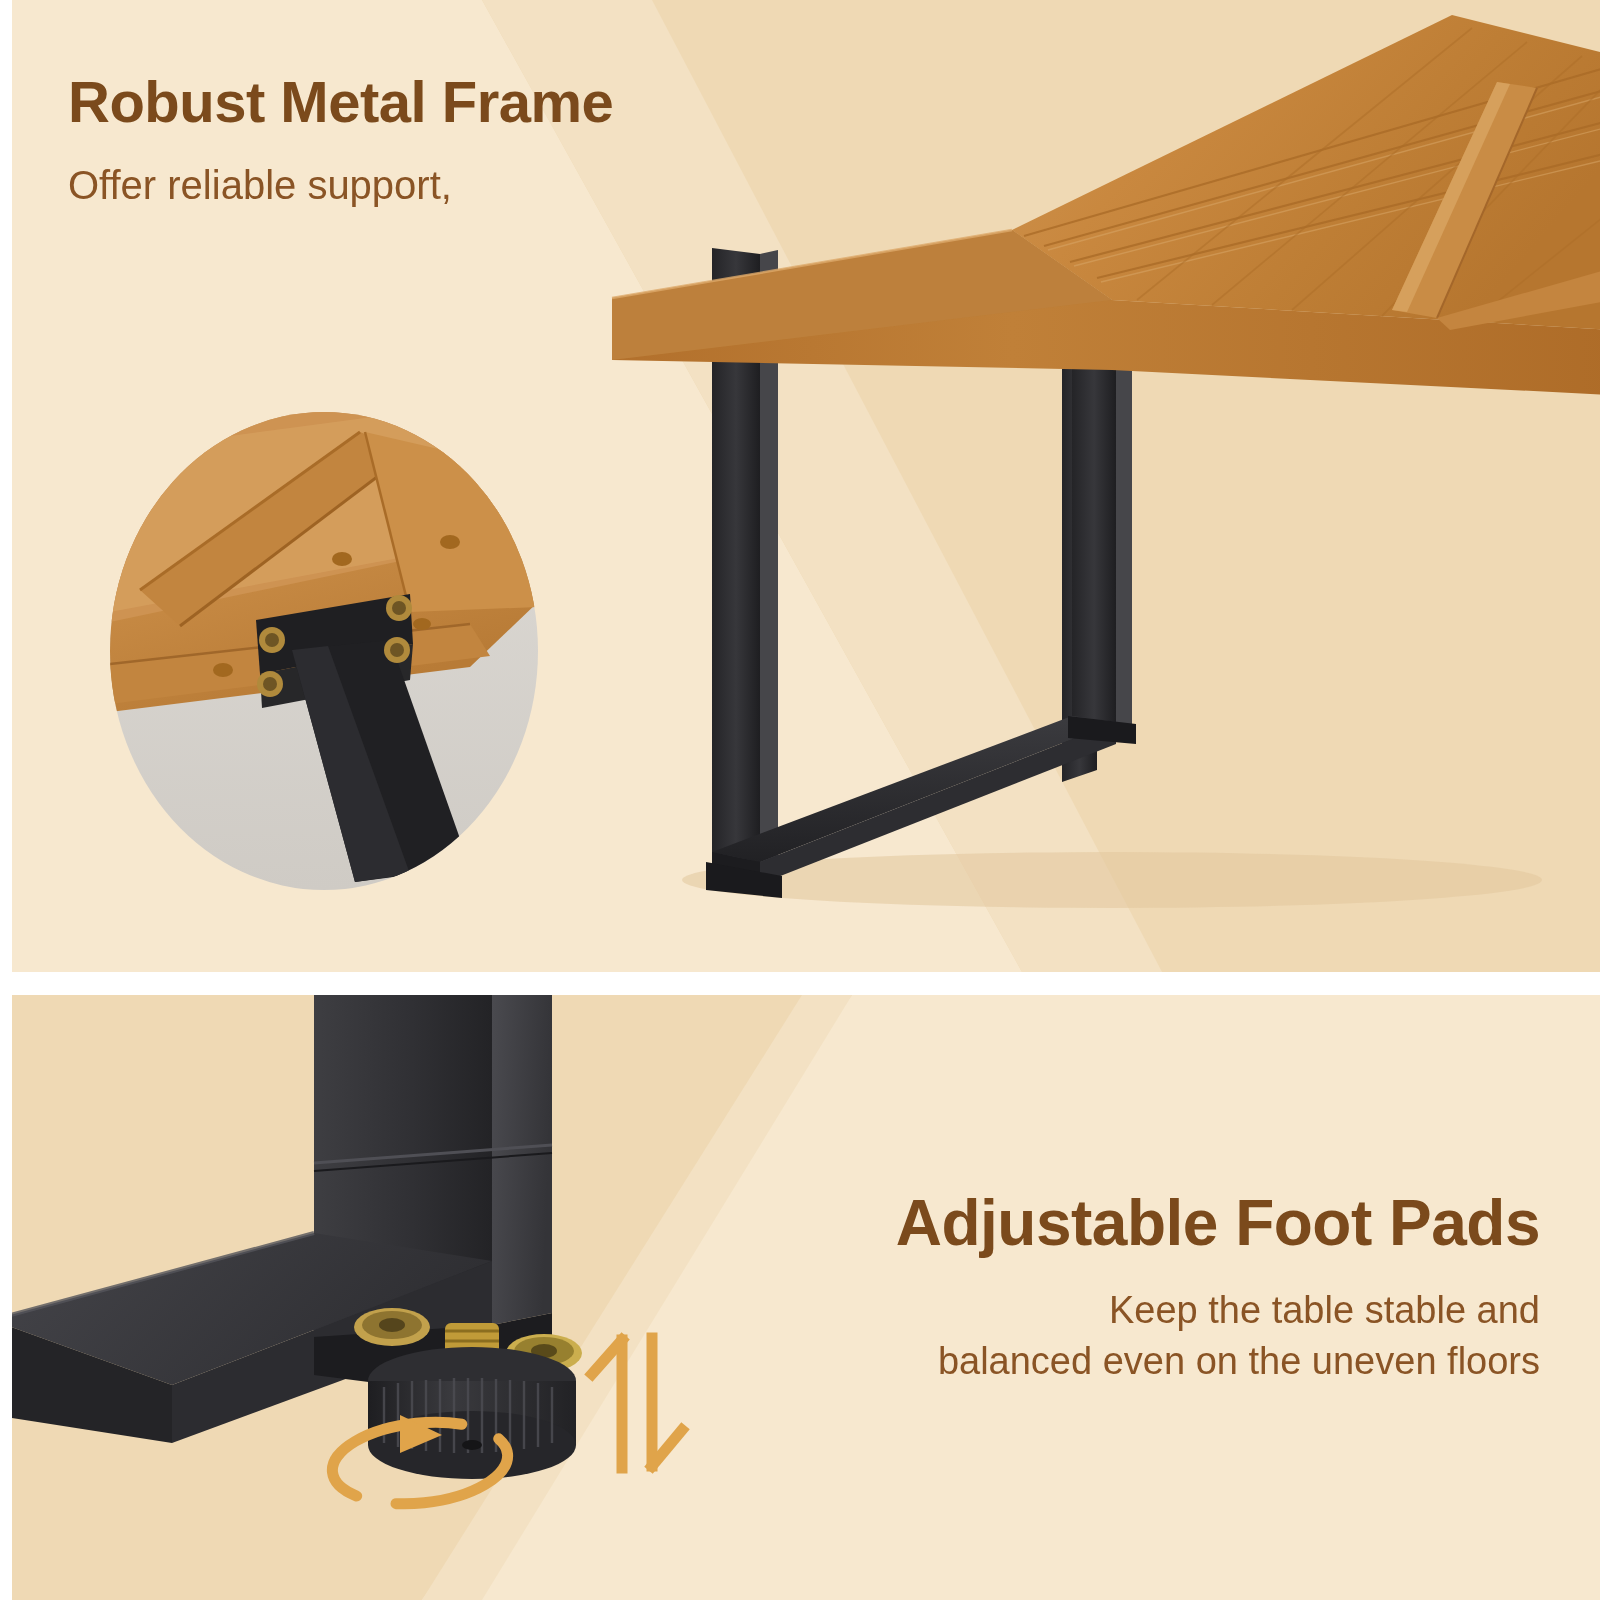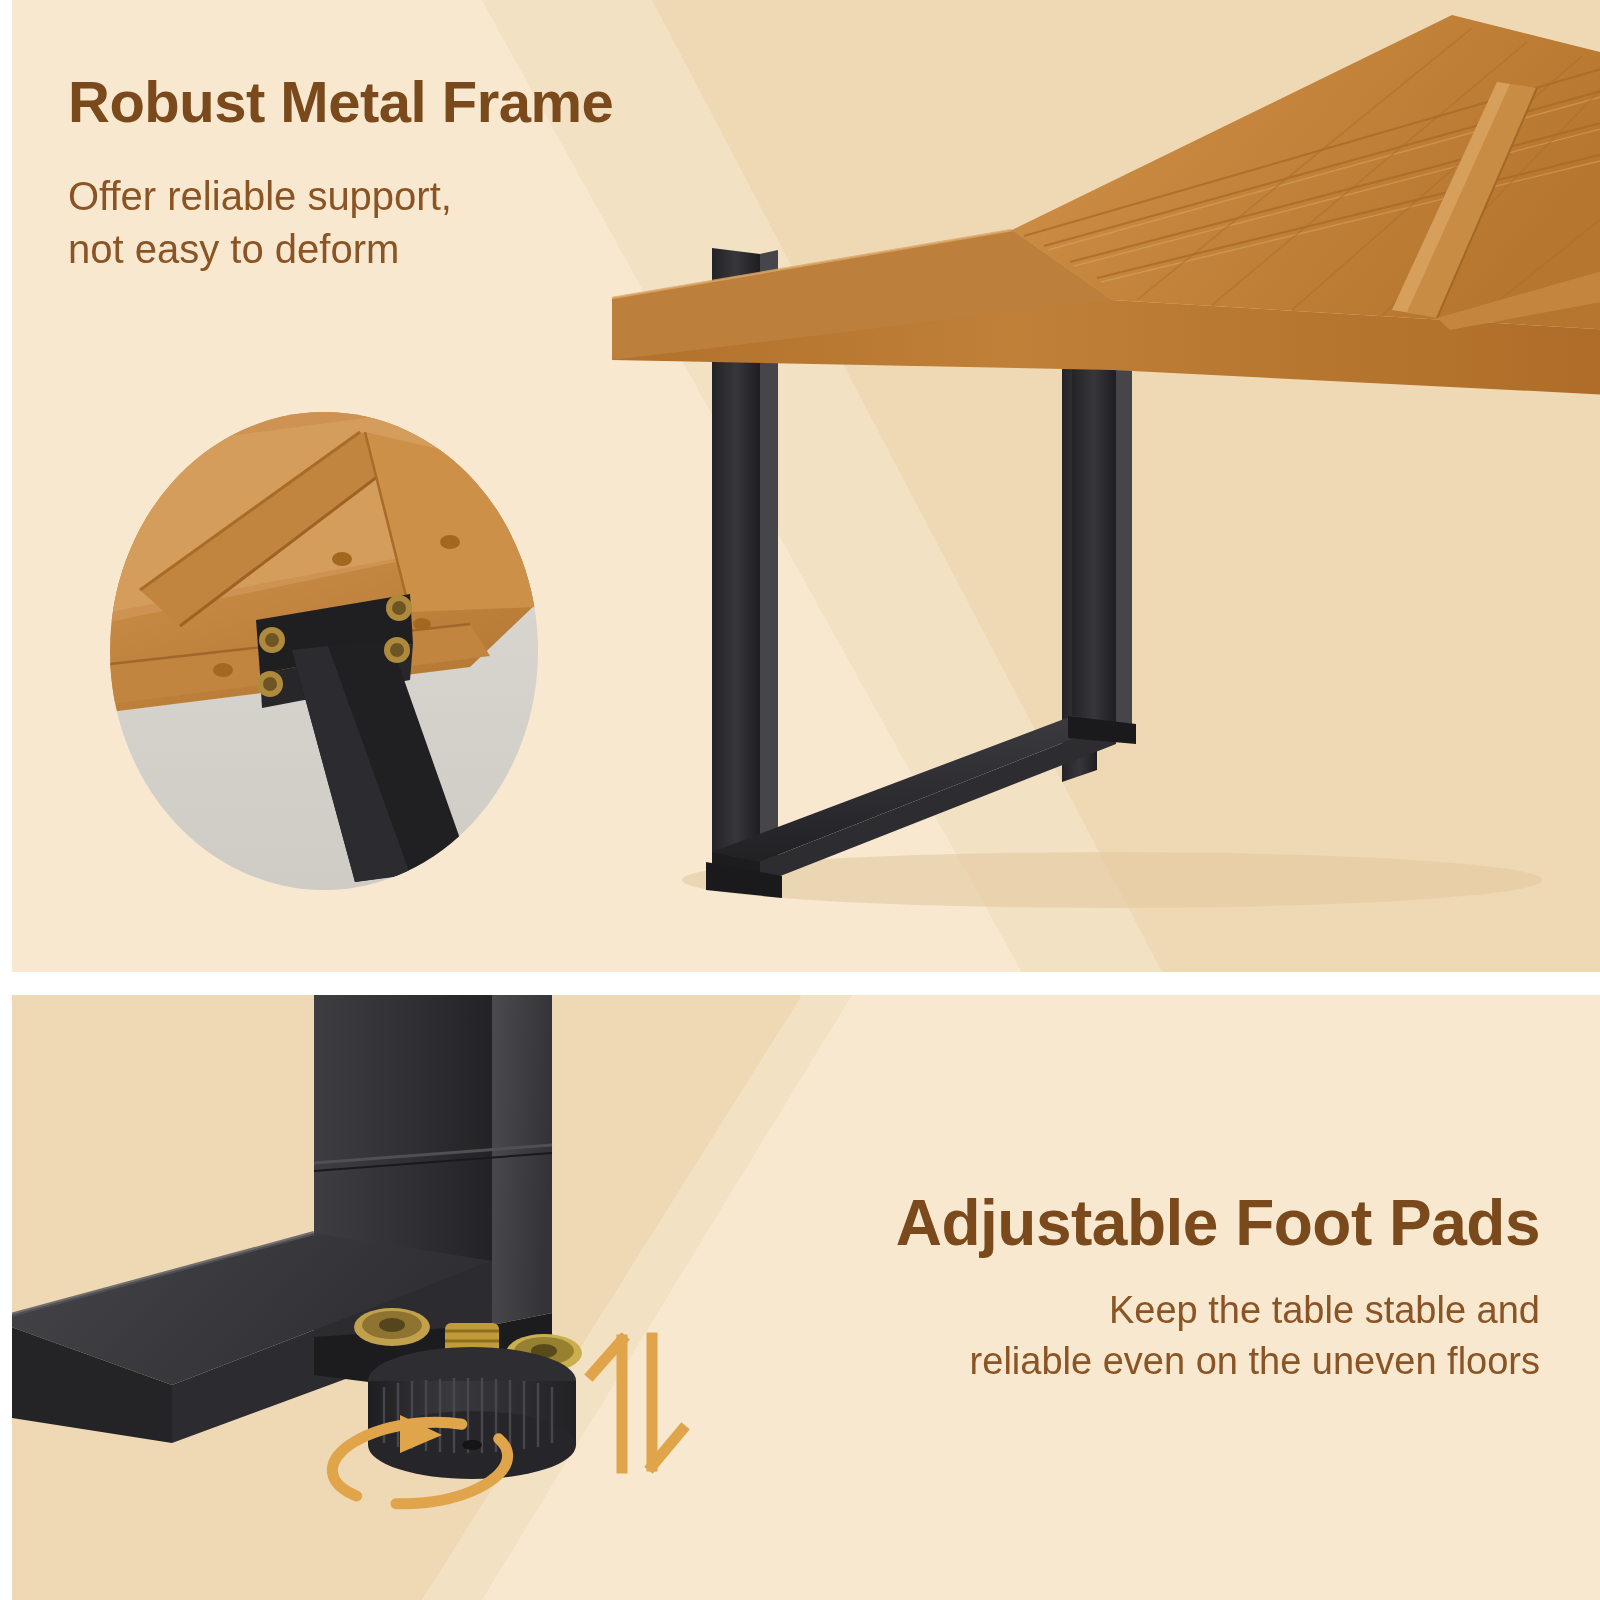--- a/index.html
+++ b/index.html
@@ -47,21 +47,21 @@
   .subtext {
     color: #8A5425;
     line-height: 1.34;
     margin: 0;
     font-weight: 400;
   }
   .subtext span { display: block; white-space: nowrap; }
 
   #text-top        { left: 56px;  top: 72px; }
   #text-top .headline { font-size: 58px; }
-  #text-top .subtext  { font-size: 40px; margin-top: 37px; }
+  #text-top .subtext  { font-size: 40px; margin-top: 26px; }
 
   #text-bottom     { right: 60px; top: 1190px; text-align: right; }
   #text-bottom .headline { font-size: 64px; }
   #text-bottom .subtext  { font-size: 38px; margin-top: 28px; }
   #text-bottom .subtext span { }
 
   
   #table-art  { position: absolute; left: 580px; top: 0;   width: 1020px; height: 930px; z-index: 4; }
   #circle-inset {
     position: absolute; left: 98px; top: 412px;
@@ -221,21 +221,20 @@
           <circle cx="287" cy="238" r="13" fill="#B08A3C"></circle>
             <circle cx="287" cy="238" r="7" fill="#6E5524"></circle>
         </g>
       </svg>
     </div>
 
     <div class="text-block" id="text-top">
       <h2 class="headline">Robust Metal Frame</h2>
       <p class="subtext">
         <span>Offer reliable support,</span>
-        <span>not easy to deform</span>
       </p>
     </div>
   </section>
 
   <section class="panel" id="panel-bottom">
 
     <div class="panel-bg">
       <svg viewBox="0 0 1600 605" preserveAspectRatio="none" aria-hidden="true">
         <rect x="0" y="0" width="1600" height="605" fill="#EFD9B4"></rect>
         <polygon points="840,0 1600,0 1600,605 410,605" fill="#F7E8CF"></polygon>
@@ -323,21 +322,21 @@
           <ellipse cx="480" cy="450" rx="10" ry="5" fill="#151517"></ellipse>
         </g>
       </svg>
     </div>
   </section>
 
   <div class="text-block" id="text-bottom">
     <h2 class="headline">Adjustable Foot Pads</h2>
     <p class="subtext">
       <span>Keep the table stable and</span>
-      <span>reliable even on the uneven floors</span>
+      <span>balanced even on the uneven floors</span>
     </p>
   </div>
 
   <div class="icon-rotate">
     <svg viewBox="0 0 240 120" aria-hidden="true">
       <path d="M32 58 A88 40 0 0 1 208 58 A88 40 0 0 1 32 58" fill="none" stroke="#E0A44A" stroke-width="11" stroke-linecap="round" stroke-dasharray="150 40" transform="rotate(-6 120 58)"></path>
       <polygon points="100,10 100,48 142,30" fill="#E0A44A"></polygon>
     </svg>
   </div>
 

